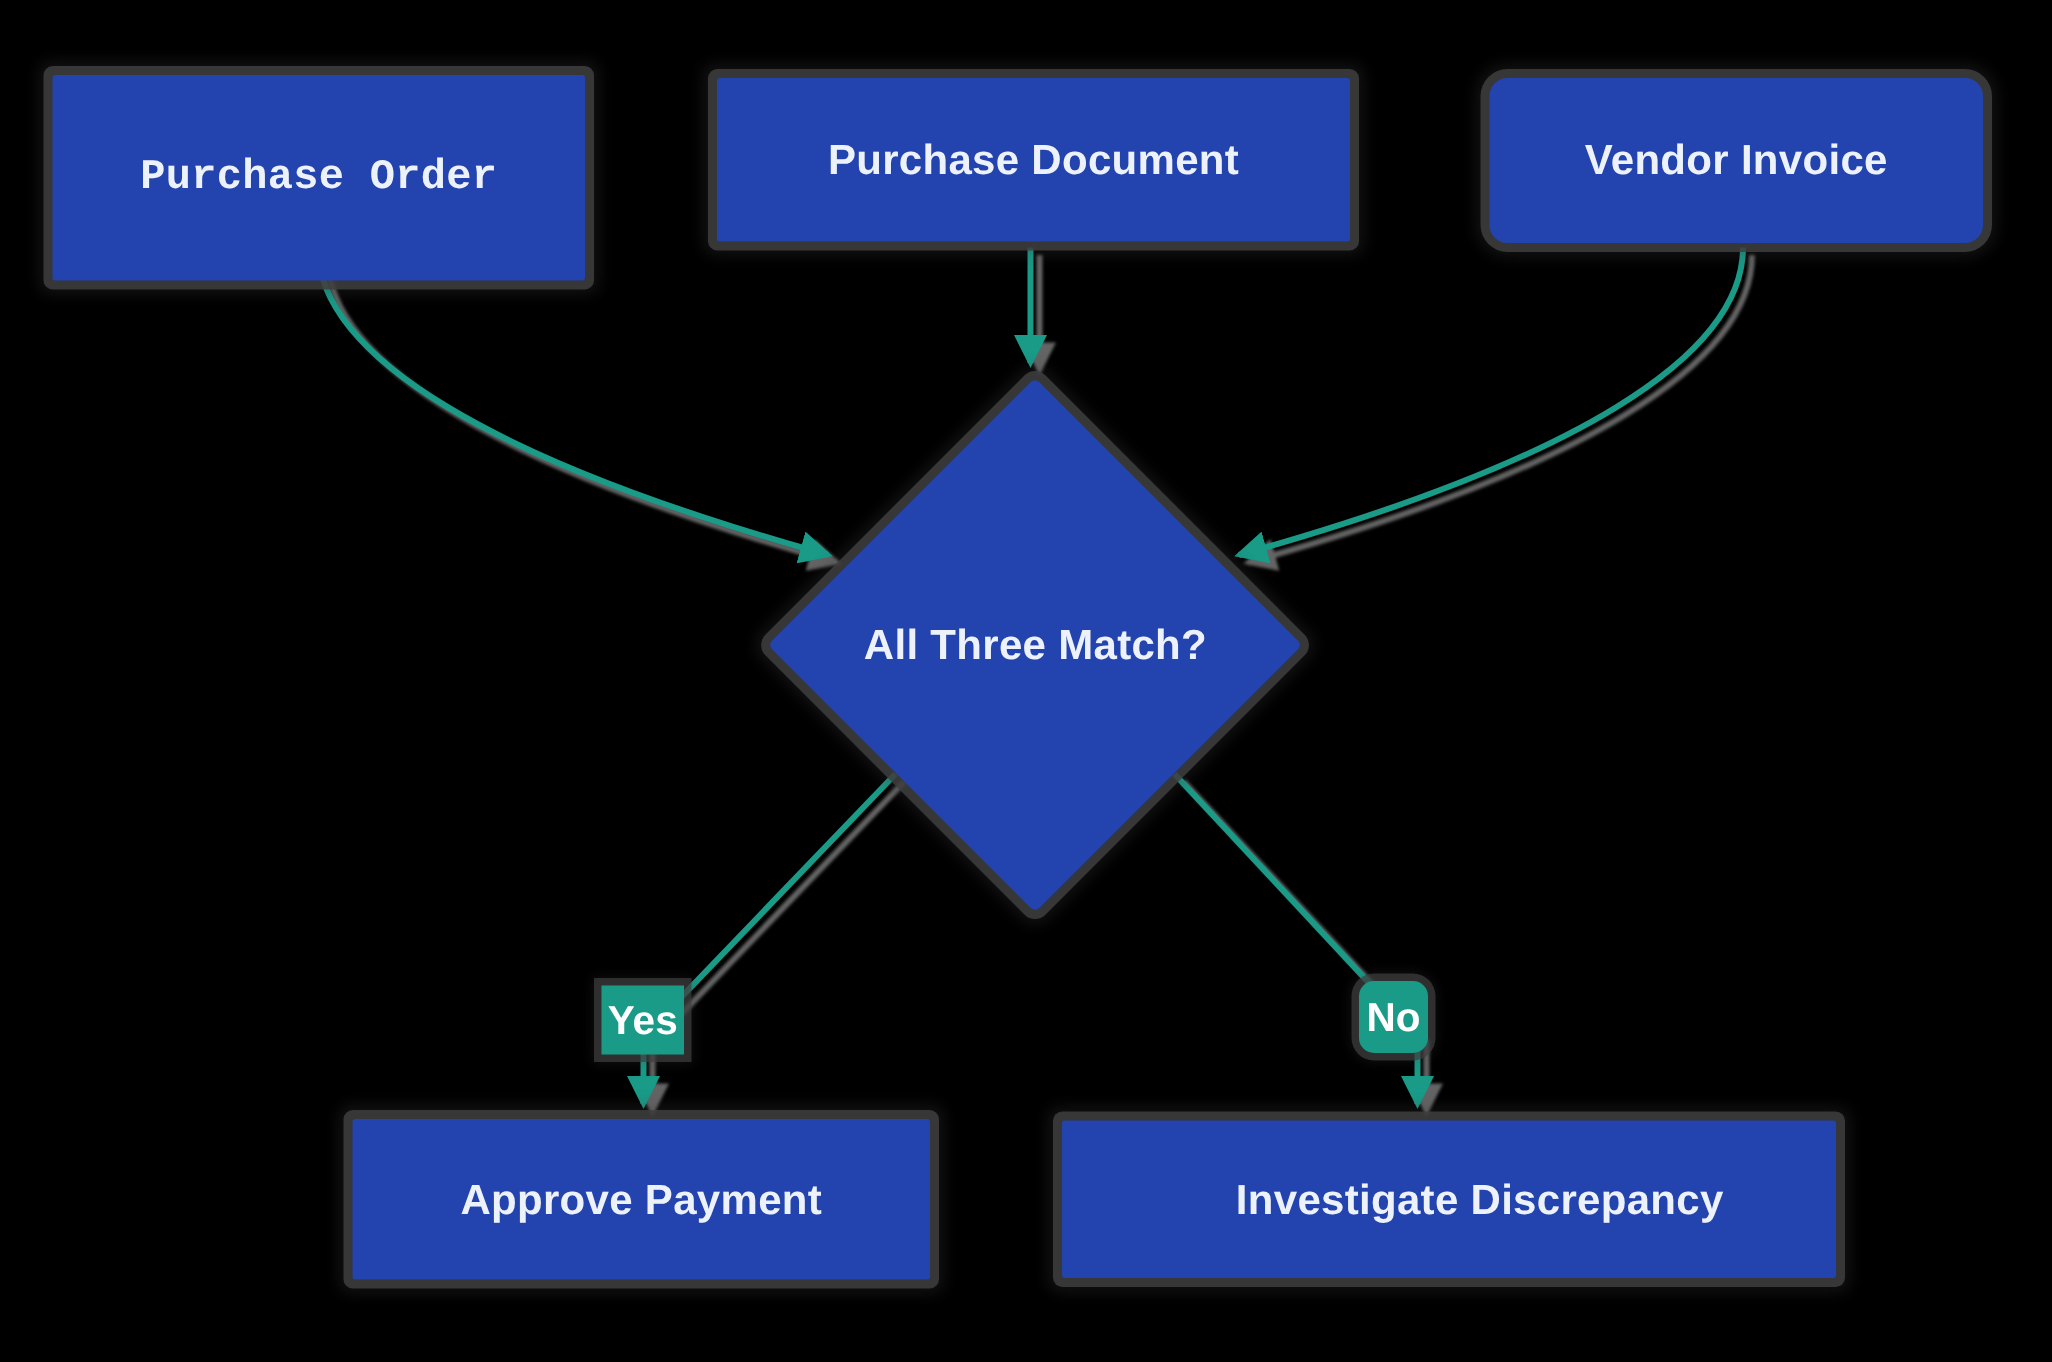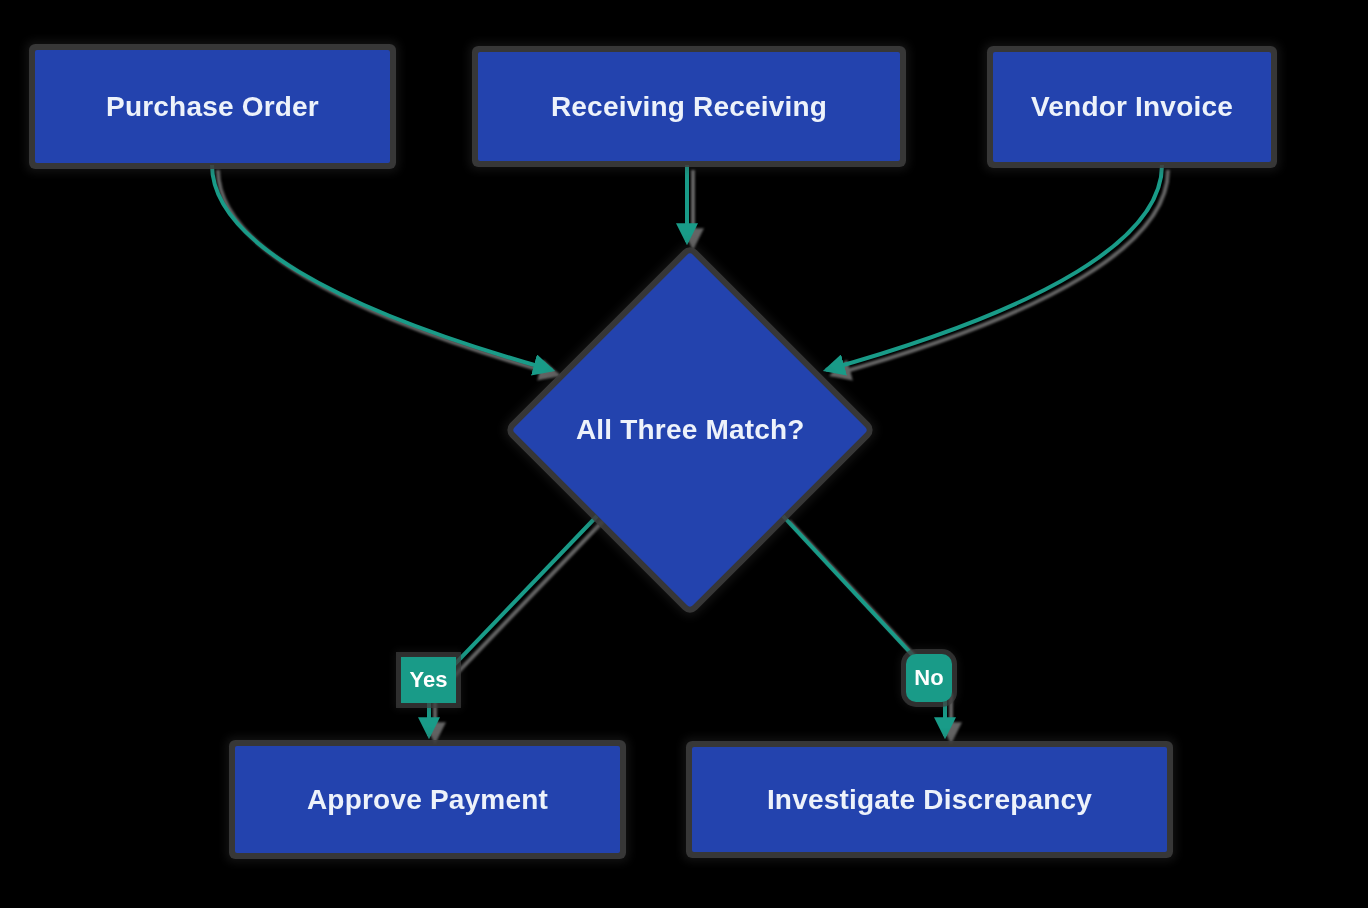--- a/index.html
+++ b/index.html
@@ -66,30 +66,30 @@
     white-space: nowrap;
   }
   .edge-label {
     position: absolute;
     z-index: 3;
     background: #199B88;
     color: #FFFFFF;
     display: flex;
     align-items: center;
     justify-content: center;
-    font-size: 22px;
+    font-size: 27px;
     font-weight: 600;
     box-shadow: 0 0 0 5px rgba(62,62,62,0.7), 0 0 8px 6px rgba(62,62,62,0.25);
   }
   
-  .n-purchase     { left: 35px;  top: 50px;  width: 355px; height: 113px; }
+  .n-purchase     { left: 35px;  top: 50px;  width: 355px; height: 137px; font-family: Liberation Mono, monospace; }
   .n-receiving    { left: 478px; top: 52px;  width: 422px; height: 109px; }
-  .n-vendor       { left: 993px; top: 52px;  width: 278px; height: 110px; }
+  .n-vendor       { left: 993px; top: 52px;  width: 329px; height: 110px; border-radius: 12px; }
   .n-approve      { left: 235px; top: 746px; width: 385px; height: 107px; align-items: center; }
-  .n-investigate  { left: 692px; top: 747px; width: 475px; height: 105px; }
+  .n-investigate  { left: 708px; top: 747px; width: 475px; height: 105px; padding-left: 41px; }
   .l-yes          { left: 401px; top: 657px; width: 55px;  height: 46px; }
   .l-no           { left: 906px; top: 654px; width: 46px;  height: 48px; border-radius: 10px; }
 </style>
 </head>
 <body>
 
 <div class="canvas">
 
   <svg class="edges" viewBox="0 0 1368 908" xmlns="http://www.w3.org/2000/svg">
     <defs>
@@ -102,21 +102,21 @@
     <path class="edge" d="M 1162,165 C 1162,238 1048,308 826,370" marker-end="url(#arrow)"></path>
     <path class="edge" d="M 597,516 L 429,691 L 429,736" marker-end="url(#arrow)"></path>
     <path class="edge" d="M 783,516 L 945,690 L 945,736" marker-end="url(#arrow)"></path>
   </svg>
 
   <div class="node n-purchase">
     <span>Purchase Order</span>
   </div>
 
   <div class="node n-receiving">
-    <span>Receiving Receiving</span>
+    <span>Purchase Document</span>
   </div>
 
   <div class="node n-vendor">
     <span>Vendor Invoice</span>
   </div>
 
   <div class="diamond">
     <span class="diamond-text">All Three Match?</span>
   </div>
 

